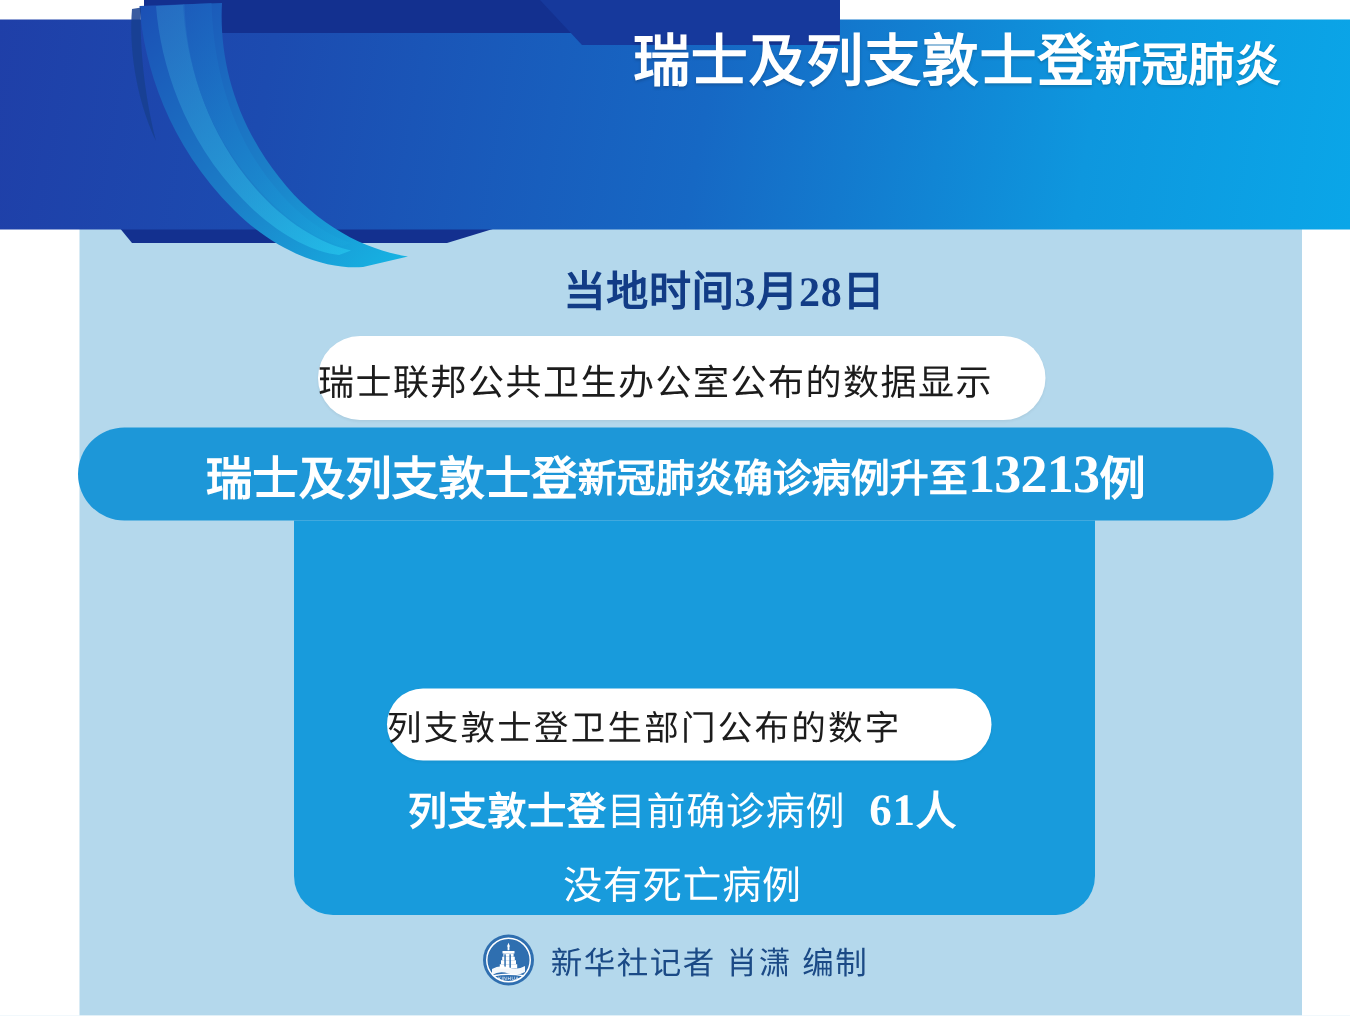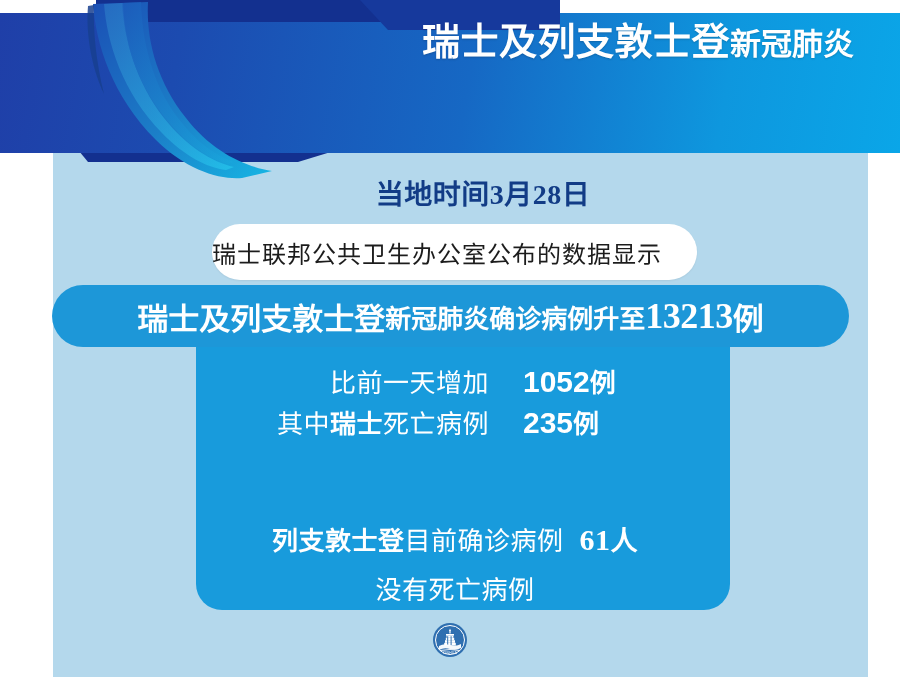--- a/index.html
+++ b/index.html
@@ -349,31 +349,24 @@
 
   <div class="stats-panel"></div>
 
   <div class="headline-bar">
     <span class="hb-big">瑞士及列支敦士登</span>
       <span class="hb-mid">新冠肺炎确诊病例升至</span>
       <span class="hb-num">13213</span>
       <span class="hb-unit">例</span>
   </div>
 
-  <div class="stat-rows">
-    <div class="stat-row">
-      <div class="stat-label">比前一天增加</div>
-      <div class="stat-value"><span class="num">1052</span><span>例</span></div>
-    </div>
-    <div class="stat-row">
-      <div class="stat-label"><span>其中</span><b>瑞士</b><span>死亡病例</span></div>
-      <div class="stat-value"><span class="num">235</span><span>例</span></div>
-    </div>
-  </div>
-
+
+  <div class="pill pill-li">
+    <span>列支敦士登卫生部门公布的数字</span>
+  </div>
 
   <div class="li-rows">
     <div class="li-line1">
       <b>列支敦士登</b><span>目前确诊病例</span><span class="num">61</span><span class="unit">人</span>
     </div>
     <div class="li-line2">没有死亡病例</div>
   </div>
 
   <div class="credit">
     <span class="credit-logo">
@@ -387,15 +380,16 @@
         <path d="M13.8 15.8 h8.4 v2.4 h-8.4 z" fill="#ffffff"></path>
         <path d="M13 18.2 h10 v2.6 h-10 z" fill="#ffffff"></path>
         <path d="M12.2 20.8 h11.6 v2.8 h-11.6 z" fill="#ffffff"></path>
         <rect x="15.2" y="14.2" width="1" height="9" fill="#2f6fb0"></rect>
         <rect x="18.6" y="14.2" width="1" height="9" fill="#2f6fb0"></rect>
         <path d="M7 24 q5 -3 11 -1 q6 2 11 -1 l0 4 q-5 3 -11 1 q-6 -2 -11 1 Z" fill="#ffffff" opacity="0.95"></path>
         <path d="M8 28.5 q10 -2 20 0" fill="none" stroke="#ffffff" stroke-width="0.9"></path>
         <text x="18" y="31.6" font-size="3.2" fill="#ffffff" text-anchor="middle" font-family="Liberation Sans, sans-serif" letter-spacing="0.4">XINHUA</text>
       </svg>
     </span>
+    <span class="credit-text">新华社记者 肖潇 编制</span>
   </div>
 
 </div>
 
 </body></html>

